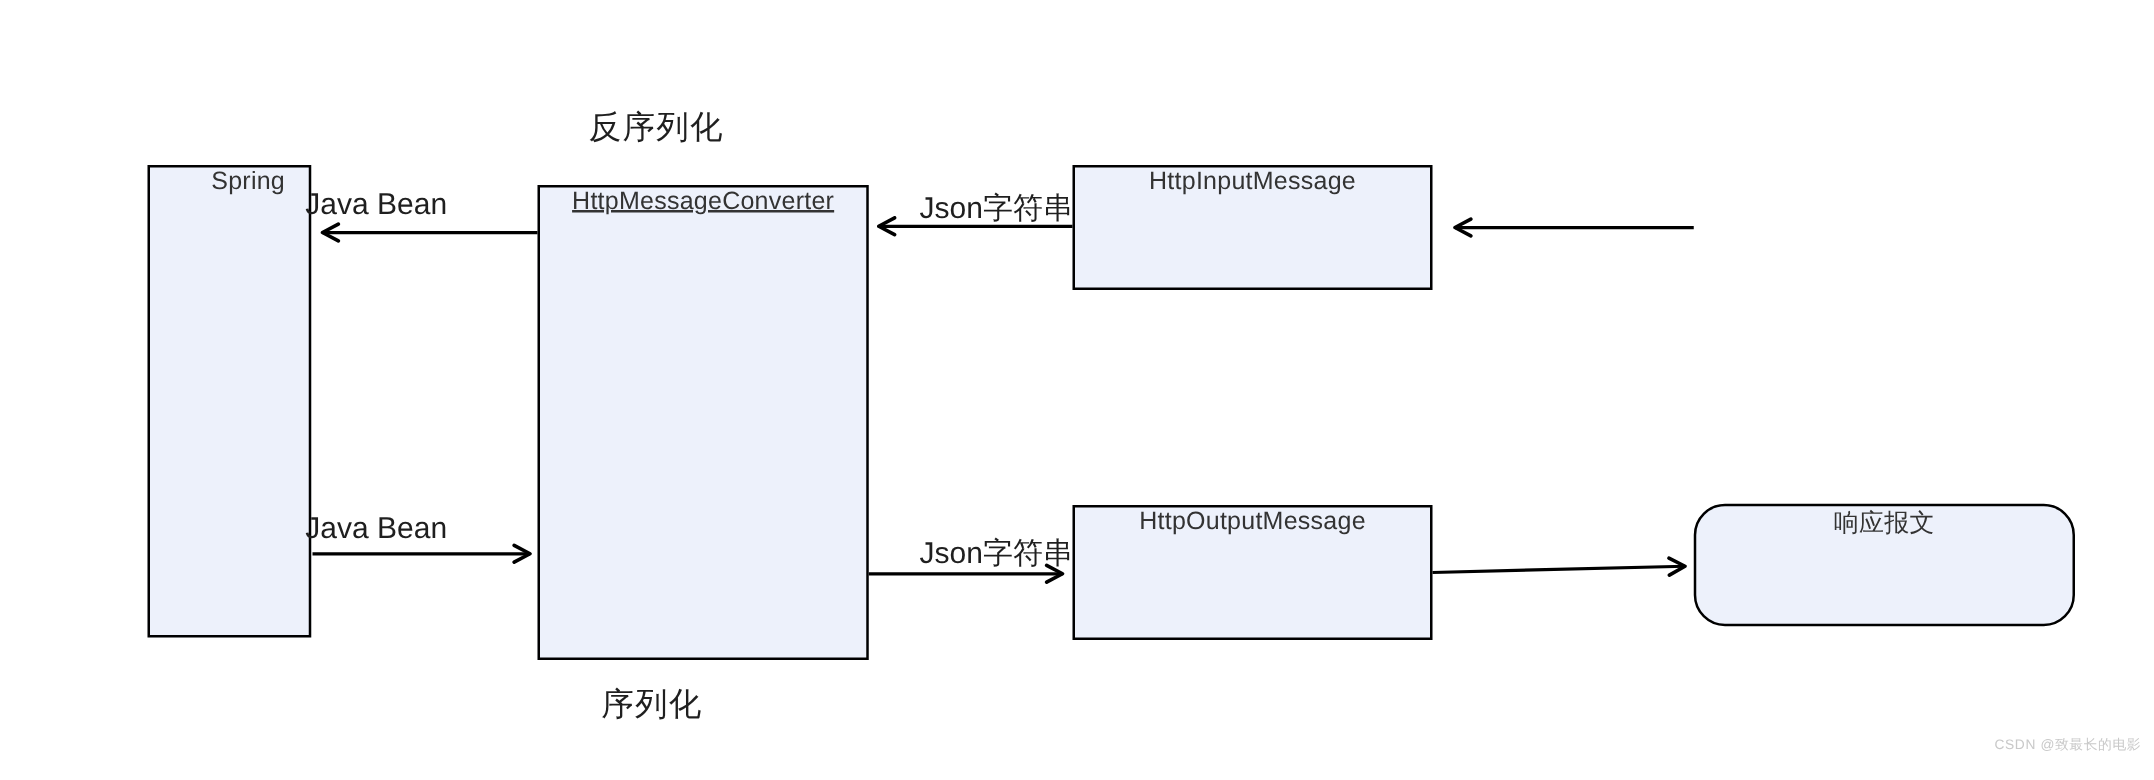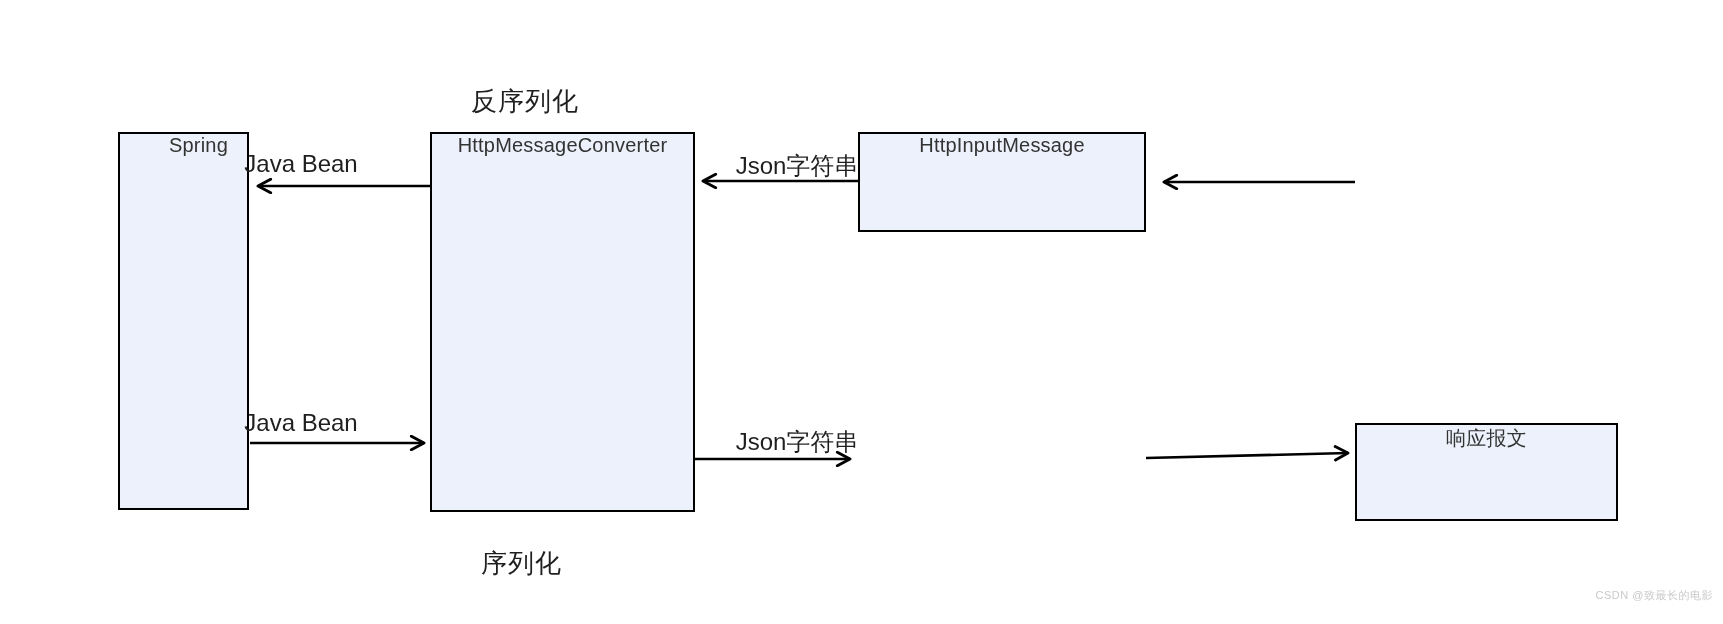--- a/index.html
+++ b/index.html
@@ -30,25 +30,25 @@
     background: var(--node-fill);
     border: 2.5px solid var(--node-border);
     display: flex;
     align-items: flex-start;
     justify-content: center;
     font-size: 20px;
     color: var(--node-text);
     letter-spacing: 0.2px;
   }
   .node-spring            { left: 118px;  top: 132px; width: 131px; height: 378px; padding-left: 30px; }
-  .node-converter         { left: 430px;  top: 132px; width: 265px; height: 380px; }
+  .node-converter         { left: 430px;  top: 148px; width: 265px; height: 380px; text-decoration: underline; }
   .node-http-input        { left: 858px;  top: 132px; width: 288px; height: 100px; }
   .node-http-output       { left: 858px;  top: 404px; width: 288px; height: 108px; }
   .node-request           { left: 1355px; top: 132px; width: 267px; height: 98px;  }
-  .node-response          { left: 1355px; top: 423px; width: 263px; height: 98px;  }
+  .node-response          { left: 1355px; top: 403px; width: 305px; height: 98px; border-radius: 25px;  }
   .arrows-layer {
     position: absolute;
     left: 0; top: 0;
     width: 1723px;
     height: 624px;
     pointer-events: none;
   }
   .edge-label {
     position: absolute;
     width: 170px;
@@ -84,20 +84,23 @@
 
   <div class="node node-spring">
     <span>Spring</span>
   </div>
   <div class="node node-converter">
     <span>HttpMessageConverter</span>
   </div>
   <div class="node node-http-input">
     <span>HttpInputMessage</span>
   </div>
+  <div class="node node-http-output">
+    <span>HttpOutputMessage</span>
+  </div>
   <div class="node node-response">
     <span>响应报文</span>
   </div>
 
   <svg class="arrows-layer" viewBox="0 0 1723 624" xmlns="http://www.w3.org/2000/svg">
     <defs>
       <marker id="arrowhead" viewBox="0 0 10 10" refX="9" refY="5" markerWidth="6.5" markerHeight="6.5" orient="auto-start-reverse">
         <path d="M1.5,1 L9,5 L1.5,9" fill="none" stroke="#000000" stroke-width="1.7" stroke-linecap="round" stroke-linejoin="round"></path>
       </marker>
     </defs>

